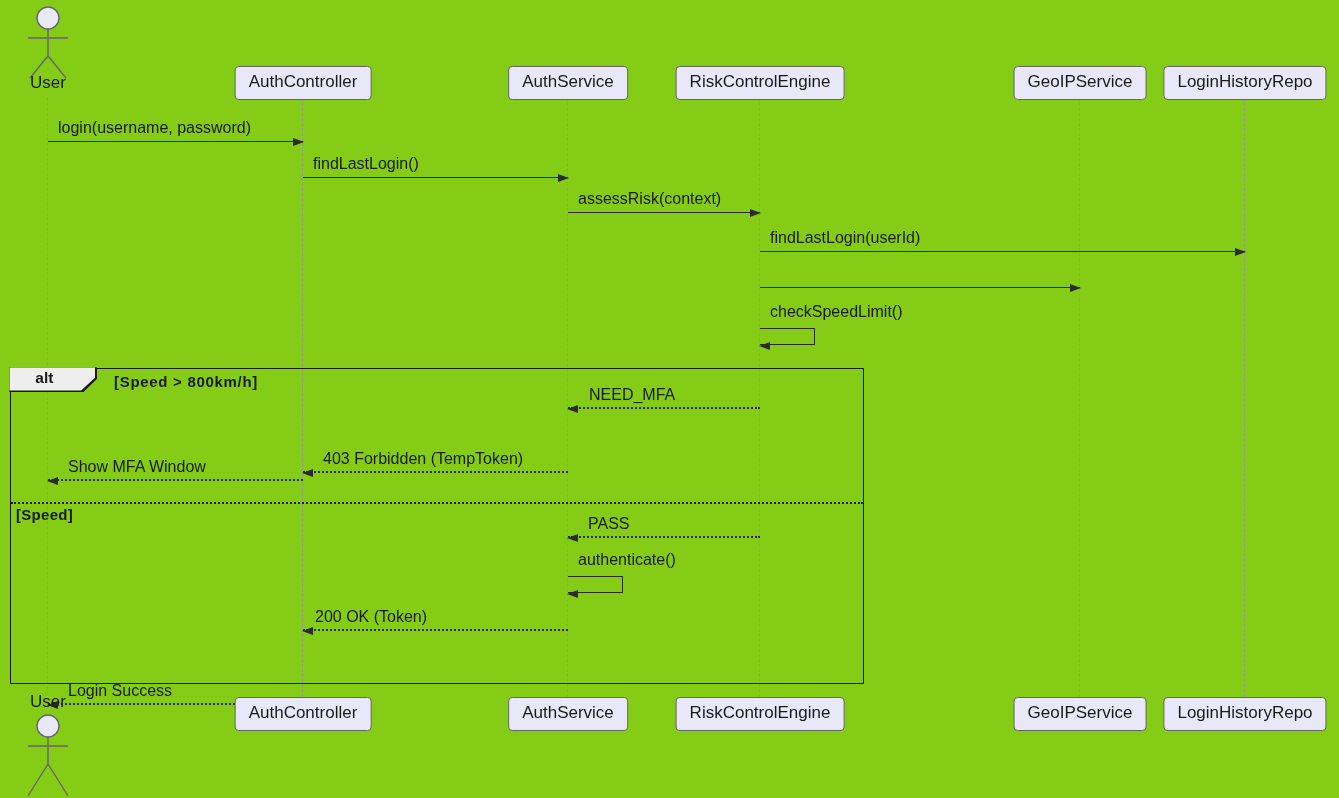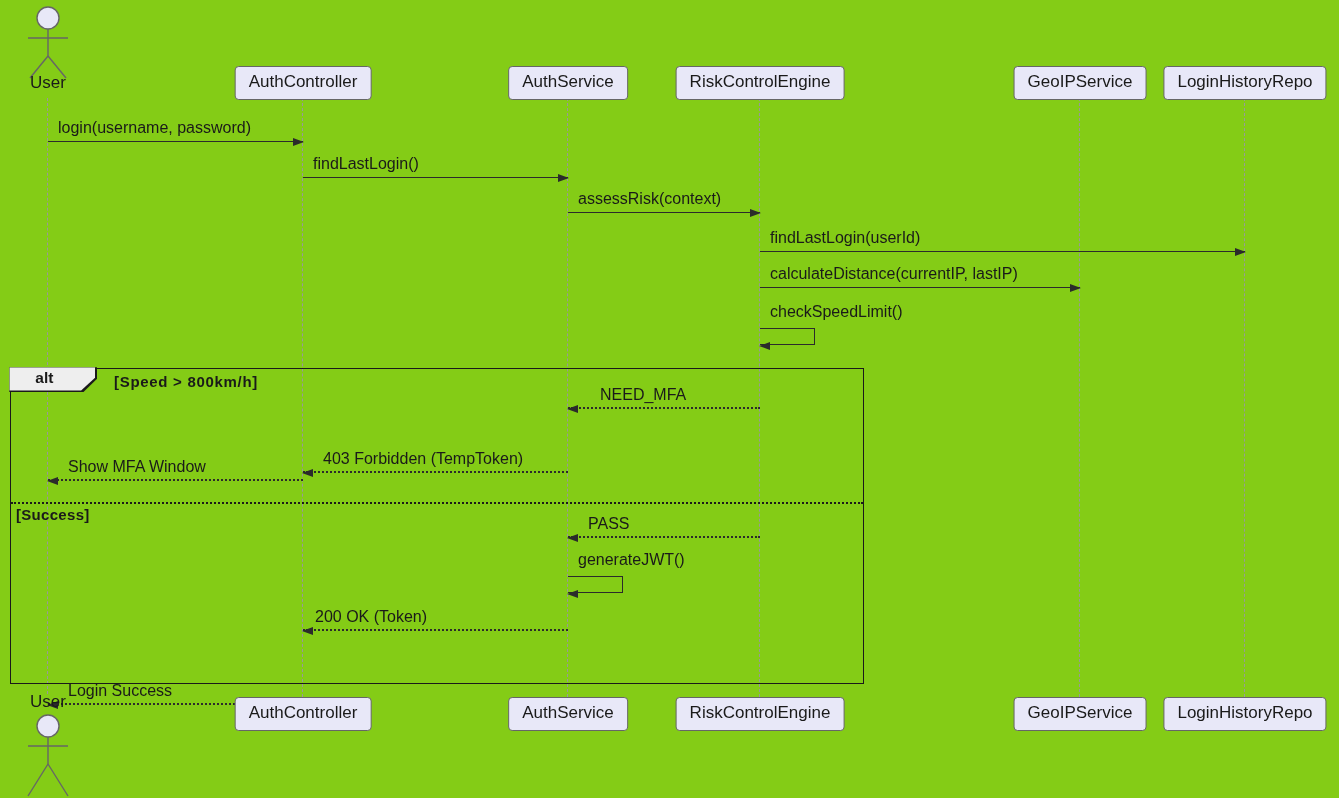--- a/index.html
+++ b/index.html
@@ -100,43 +100,42 @@
     <div class="ah ah-r"></div>
   </div>
 
   <div class="msg" style="left:760px;top:228px;width:485px;">
     <div class="lbl" style="left:10px;">findLastLogin(userId)</div>
     <div class="line line-solid"></div>
     <div class="ah ah-r"></div>
   </div>
 
   <div class="msg" style="left:760px;top:264px;width:320px;">
-    <div class="lbl" style="left:10px;">calculateDistance(currentIP, lastIP)</div>
     <div class="line line-solid"></div>
     <div class="ah ah-r"></div>
   </div>
 
   <div class="flabel" style="left:770px;top:303px;">checkSpeedLimit()</div>
   <div class="selfloop" style="left:760px;top:328px;width:54px;height:15px;">
     <div class="ah ah-l"></div>
   </div>
 
   <div class="alt-frame" style="left:10px;top:368px;width:852px;height:314px;">
     <div class="alt-tab">
       <div class="alt-tab-fill">
         <span class="alt-op">alt</span>
       </div>
     </div>
     <div class="alt-cond" style="left:103px;top:4px;">[Speed &gt; 800km/h]</div>
     <div class="alt-divider" style="top:133px;"></div>
-    <div class="alt-cond" style="left:5px;top:137px;letter-spacing:0.3px;">[Success]</div>
+    <div class="alt-cond" style="left:5px;top:137px;letter-spacing:0.3px;">[Speed]</div>
   </div>
 
   <div class="msg" style="left:568px;top:385px;width:192px;">
-    <div class="lbl" style="left:32px;margin-top:48px;">NEED_MFA</div>
+    <div class="lbl" style="left:21px;margin-top:48px;">NEED_MFA</div>
     <div class="line line-dotted"></div>
     <div class="ah ah-l"></div>
   </div>
 
   <div class="msg" style="left:303px;top:421px;width:265px;margin-top:28px;">
     <div class="lbl" style="left:20px;">403 Forbidden (TempToken)</div>
     <div class="line line-dotted"></div>
     <div class="ah ah-l"></div>
   </div>
 
@@ -145,21 +144,21 @@
     <div class="line line-dotted"></div>
     <div class="ah ah-l"></div>
   </div>
 
   <div class="msg" style="left:568px;top:514px;width:192px;">
     <div class="lbl" style="left:20px;">PASS</div>
     <div class="line line-dotted"></div>
     <div class="ah ah-l"></div>
   </div>
 
-  <div class="flabel" style="left:578px;top:551px;">generateJWT()</div>
+  <div class="flabel" style="left:578px;top:551px;">authenticate()</div>
   <div class="selfloop" style="left:568px;top:576px;width:54px;height:15px;">
     <div class="ah ah-l"></div>
   </div>
 
   <div class="msg" style="left:303px;top:607px;width:265px;">
     <div class="lbl" style="left:12px;">200 OK (Token)</div>
     <div class="line line-dotted"></div>
     <div class="ah ah-l"></div>
   </div>
 

